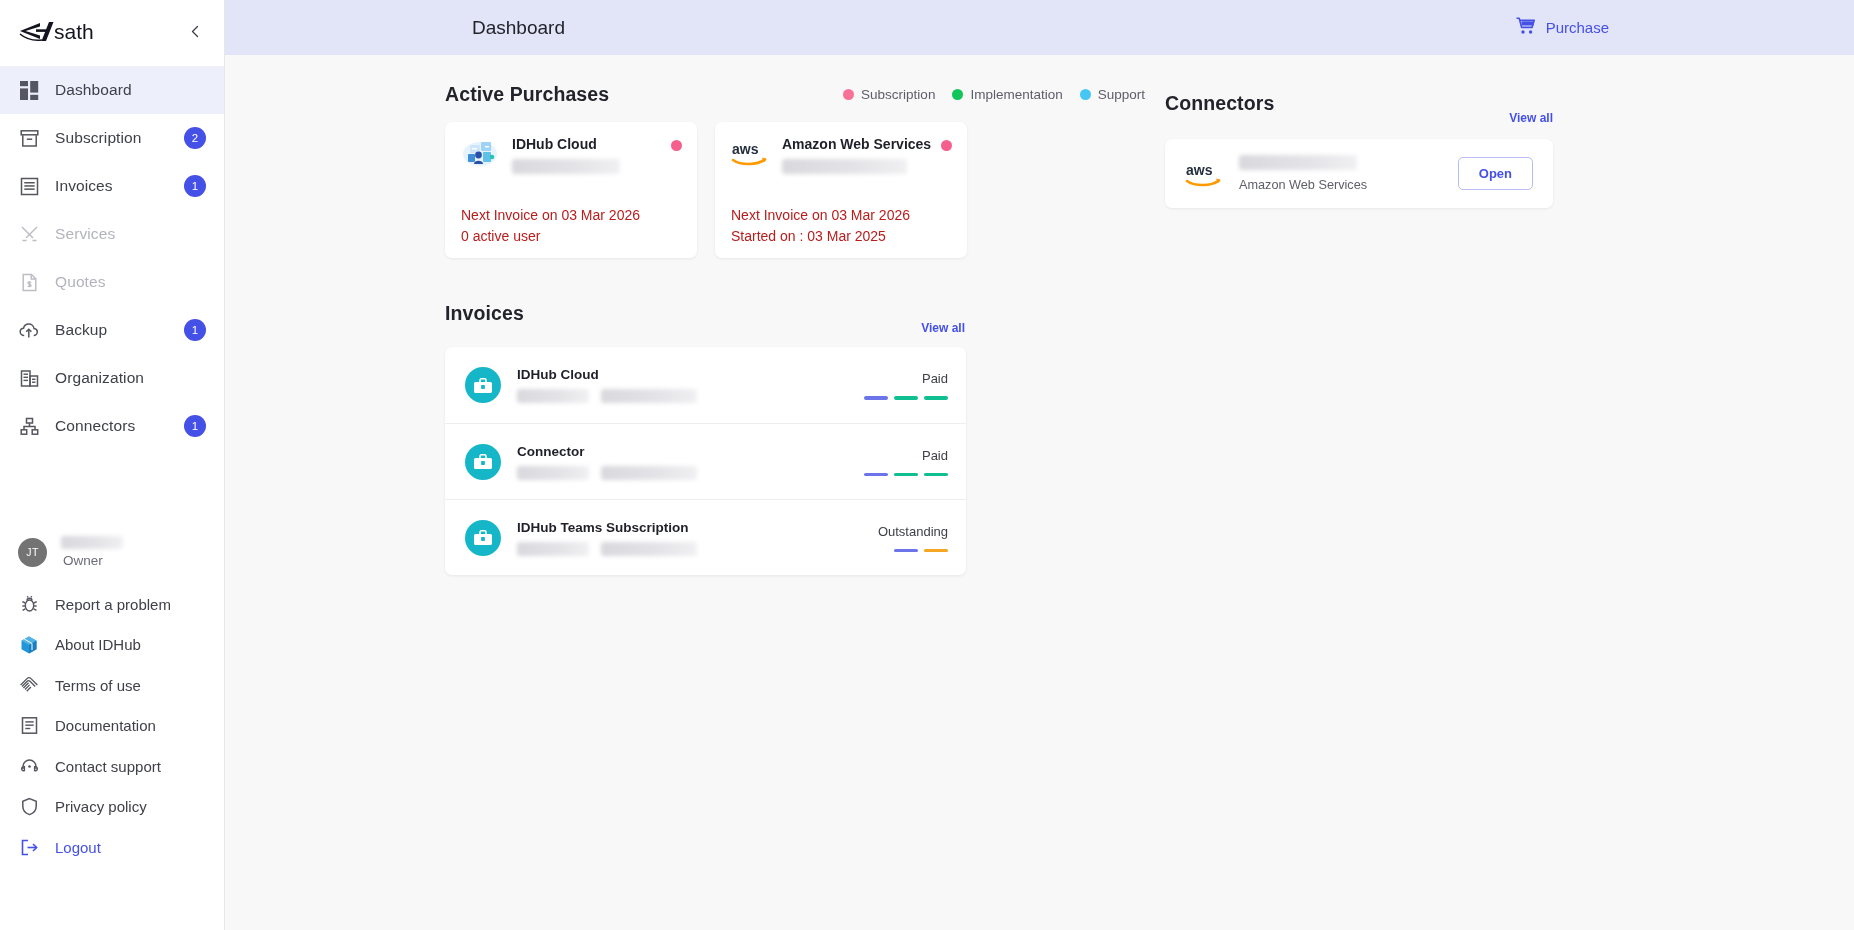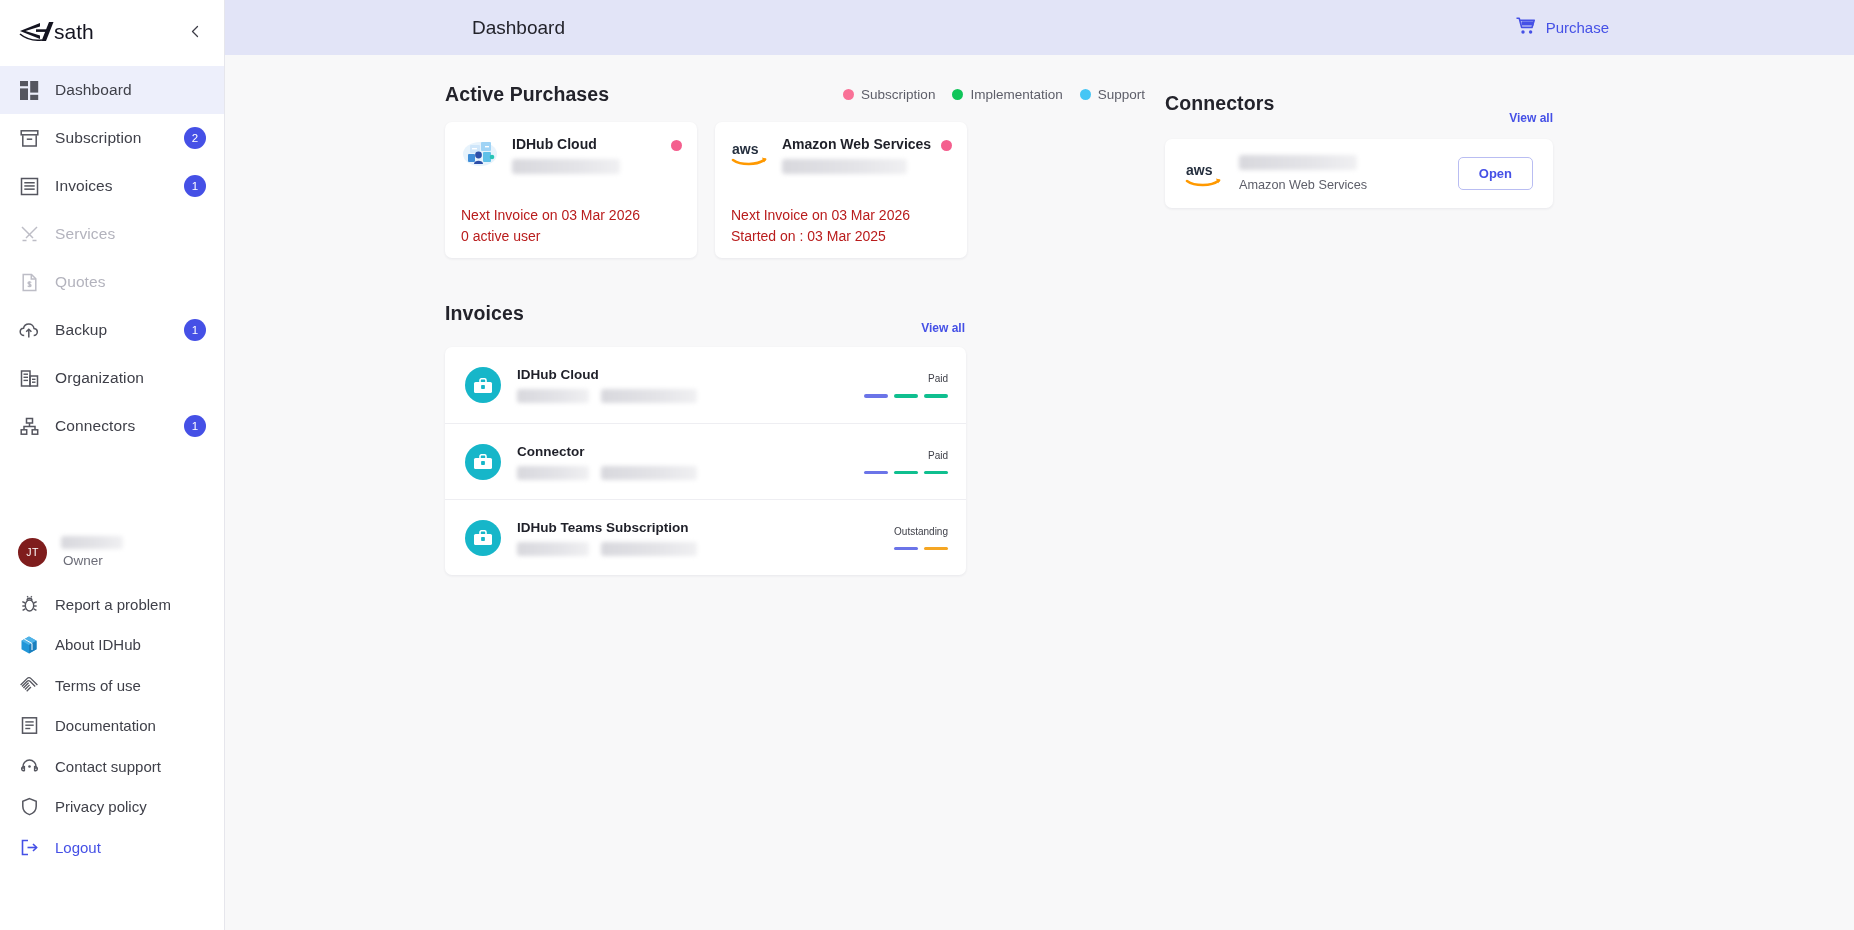--- a/index.html
+++ b/index.html
@@ -46,21 +46,21 @@
     display: flex; align-items: center; justify-content: center;
     padding: 0 7px; font-weight: 500;
   }
 
   .user-row {
     display: flex; align-items: center; gap: 14px;
     padding: 14px 18px 10px 18px; cursor: pointer;
   }
   .avatar {
     width: 29px; height: 29px; border-radius: 50%;
-    background: #7f1d1d; color: #fff; font-size: 10.5px;
+    background: #737373; color: #fff; font-size: 10.5px;
     display: flex; align-items: center; justify-content: center;
     flex: 0 0 29px; letter-spacing: .4px;
   }
   .user-meta { display: flex; flex-direction: column; gap: 4px; }
   .redact {
     background: linear-gradient(90deg,#d8d8dd,#e4e4e8 60%,#f0f0f2);
     border-radius: 3px; filter: blur(2.2px);
   }
   .user-name-redact { width: 62px; height: 13px; }
   .user-role { font-size: 13.5px; color: #6c6d78; padding-left: 2px;}
@@ -131,21 +131,21 @@
     width: 36px; height: 36px; border-radius: 50%; background: #16b6c9;
     flex: 0 0 36px; display: flex; align-items: center; justify-content: center;
     margin-right: 16px;
   }
   .inv-body { flex: 1; min-width: 0; }
   .inv-title { font-size: 13.5px; font-weight: bold; color: #1f2029; }
   .inv-redact-row { display: flex; gap: 12px; margin-top: 7px; }
   .inv-r1 { width: 72px; height: 14px; }
   .inv-r2 { width: 96px; height: 14px; }
   .inv-right { text-align: right; width: 120px; flex: 0 0 120px; }
-  .inv-status { font-size: 10px; color: #3f4049; }
+  .inv-status { font-size: 13px; color: #3f4049; }
   .steps { display: flex; gap: 6px; justify-content: flex-end; margin-top: 10px; }
   .step { width: 24px; height: 3.5px; border-radius: 2px; }
 
   
   .conn-head { width: 388px; display: flex; align-items: center; justify-content: space-between; }
   .conn-card {
     margin-top: 14px; width: 388px; background: #fff; border-radius: 7px;
     box-shadow: 0 1px 3px rgba(20,20,50,.07);
     padding: 16px 20px; display: flex; align-items: center;
   }

